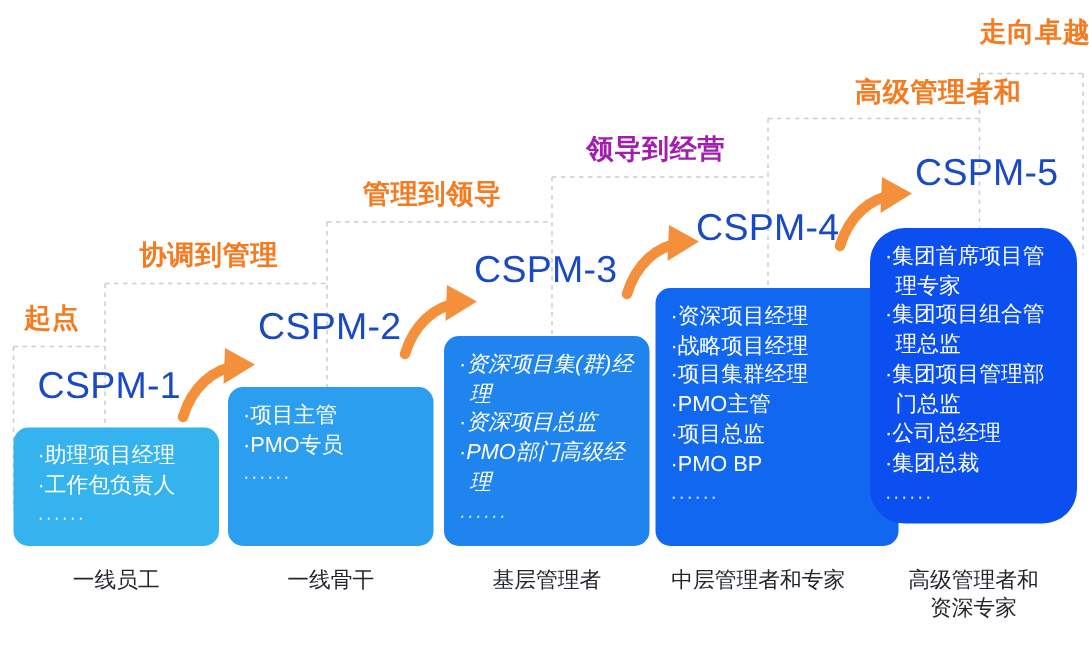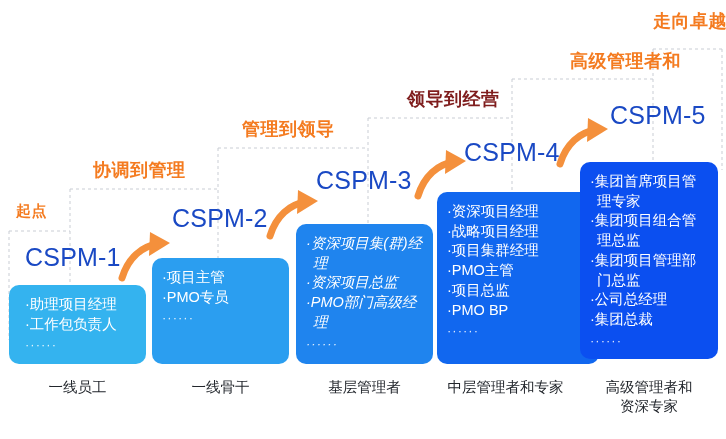--- a/index.html
+++ b/index.html
@@ -30,21 +30,21 @@
   
   .trans-label {
     position: absolute;
     color: #f47b20;
     font-weight: bold;
     font-size: 18px;
     line-height: 1;
     white-space: nowrap;
     letter-spacing: .5px;
   }
-  .trans-label.t0 { font-size: 15px; }
+  .trans-label.t0 { font-size: 18px; }
 
   
   .level-title {
     position: absolute;
     color: #1a49c4;
     font-size: 25px;
     line-height: 1;
     white-space: nowrap;
     letter-spacing: .2px;
   }
@@ -132,21 +132,21 @@
   </svg>
 
   <svg class="arrow" style="left:556px; top:118px; width:60px; height:52px;" viewBox="0 0 60 52" aria-hidden="true">
     <path d="M4,46 C10,26 24,14 40,12" stroke="#f4903c" stroke-width="7" fill="none" stroke-linecap="round"></path>
     <path d="M32,0 L52,11 L31,24 Z" fill="#f4903c"></path>
   </svg>
 
   <div class="trans-label t0" style="left: 16px; top: 203px; color: rgb(244, 123, 32);">起点</div>
   <div class="trans-label" style="left: 93px; top: 161px; color: rgb(244, 123, 32);">协调到管理</div>
   <div class="trans-label" style="left: 242px; top: 120px; color: rgb(244, 123, 32);">管理到领导</div>
-  <div class="trans-label" style="left: 391px; top: 90px; color: #7f1d1d; margin-left: 16px;">领导到经营</div>
+  <div class="trans-label" style="left: 391px; top: 90px; color: #a21caf;">领导到经营</div>
   <div class="trans-label" style="left: 570px; top: 52px; color: rgb(244, 123, 32);">高级管理者和</div>
   <div class="trans-label" style="left: 653px; top: 12px; color: rgb(244, 123, 32);">走向卓越</div>
 
   <div class="level-title" style="left: 25px; top: 245px; color: rgb(26, 73, 196);">CSPM-1</div>
   <div class="level-title" style="left: 172px; top: 206px; color: rgb(26, 73, 196);">CSPM-2</div>
   <div class="level-title" style="left: 316px; top: 168px; color: rgb(26, 73, 196);">CSPM-3</div>
   <div class="level-title" style="left: 464px; top: 140px; color: rgb(26, 73, 196);">CSPM-4</div>
   <div class="level-title" style="left: 610px; top: 103px; color: rgb(26, 73, 196);">CSPM-5</div>
 
   <div class="card" id="card-0" style="left: 9px; top: 285px; width: 137px; height: 79px; background: linear-gradient(135deg, rgb(52, 179, 239) 0%, rgb(52, 179, 239) 100%); padding-left: 16px;">
@@ -171,21 +171,21 @@
   <div class="card" id="card-3" style="left: 437px; top: 192px; width: 162px; height: 172px; background: linear-gradient(135deg, rgb(17, 103, 239) 0%, rgb(17, 103, 239) 100%);">
     <div class="li">·资深项目经理</div>
     <div class="li">·战略项目经理</div>
     <div class="li">·项目集群经理</div>
     <div class="li">·PMO主管</div>
     <div class="li">·项目总监</div>
     <div class="li">·PMO BP</div>
     <div class="dots">······</div>
   </div>
 
-  <div class="card" id="card-4" style="left: 580px; top: 162px; width: 138px; height: 197px; background: linear-gradient(135deg, rgb(11, 79, 240) 0%, rgb(11, 79, 240) 100%);">
+  <div class="card" id="card-4" style="left: 580px; top: 152px; width: 138px; height: 197px; background: linear-gradient(135deg, rgb(11, 79, 240) 0%, rgb(11, 79, 240) 100%); border-radius: 23px;">
     <div class="li">·集团首席项目管理专家</div>
     <div class="li">·集团项目组合管理总监</div>
     <div class="li">·集团项目管理部门总监</div>
     <div class="li">·公司总经理</div>
     <div class="li">·集团总裁</div>
     <div class="dots">······</div>
   </div>
 
   <div class="caption" style="left: 9px; top: 378px; width: 137px; color: rgb(34, 38, 44);">一线员工</div>
   <div class="caption" style="left: 152px; top: 378px; width: 137px; color: rgb(34, 38, 44);">一线骨干</div>

